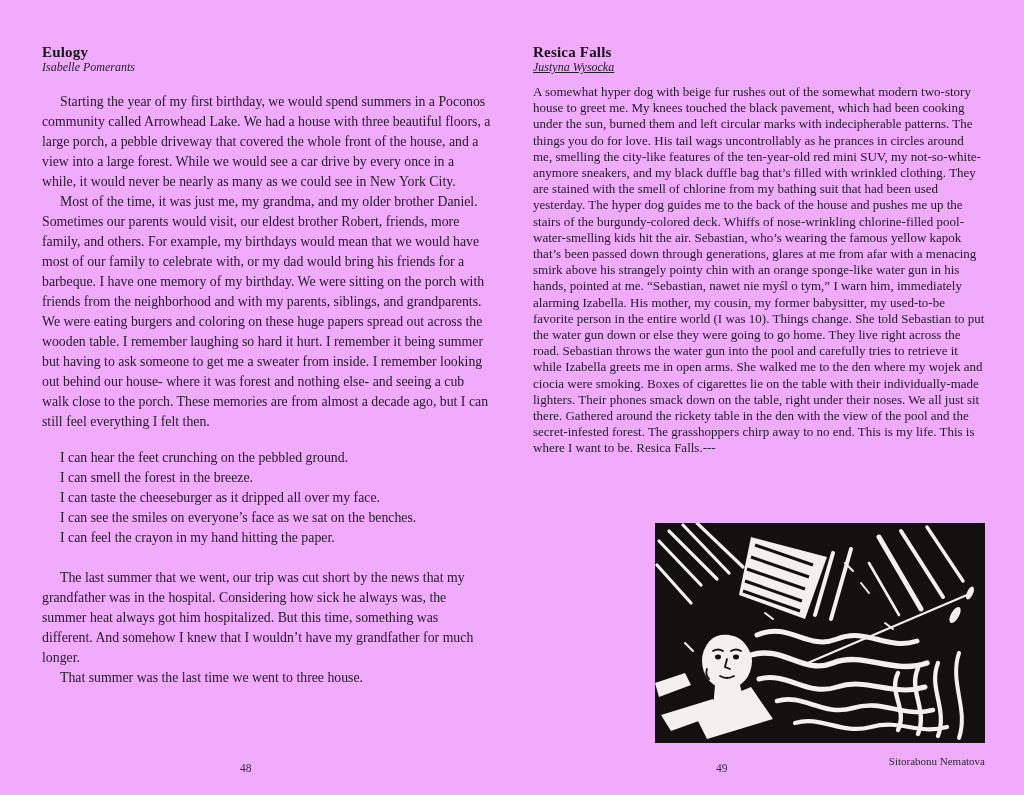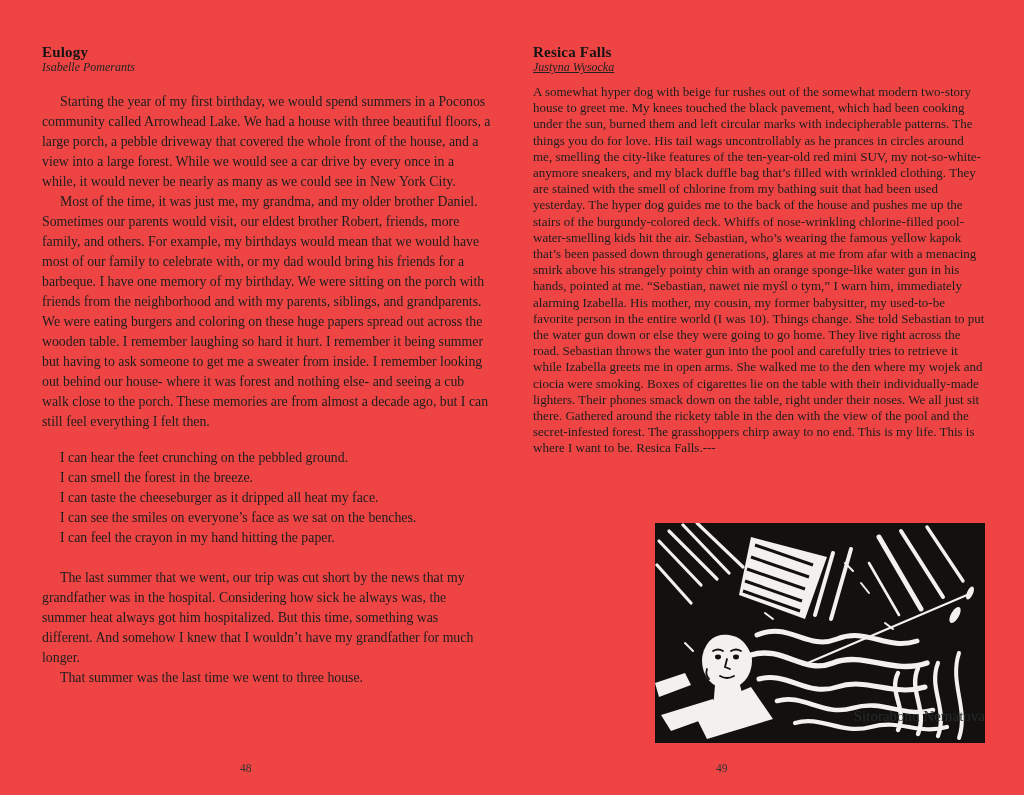--- a/index.html
+++ b/index.html
@@ -1,20 +1,20 @@
 <!DOCTYPE html>
 <html><head>
 <meta charset="utf-8">
 <style>
   html, body { margin: 0; padding: 0; background: #ffffff; }
   .spread {
     position: relative;
     width: 1024px;
     height: 795px;
-    background: #ef4444;
+    background: #f0abfc;
     font-family: "Liberation Serif", serif;
     color: #1d1d1d;
     overflow: hidden;
   }
   .col { position: absolute; top: 44px; }
   .col-left  { left: 42px;  width: 449px; }
   .col-right { left: 533px; width: 452px; }
   .story-title {
     font-weight: bold;
     font-size: 15px;
@@ -44,25 +44,25 @@
 
   .illustration-frame {
     position: absolute;
     left: 655px; top: 523px;
     width: 330px; height: 220px;
   }
   .illustration-frame svg { display: block; }
 
   .illustration-credit {
     position: absolute;
-    top: 708px;
+    top: 755px;
     left: 745px;
     width: 240px;
     text-align: right;
-    font-size: 15px;
+    font-size: 11px;
     color: #2a2a2a;
   }
   .page-number {
     position: absolute;
     top: 762px;
     font-size: 11.5px;
     color: #333;
   }
   .page-number-left  { left: 240px; }
   .page-number-right { left: 716px; }
@@ -76,21 +76,21 @@
     <div class="story-title">Eulogy</div>
     <div class="story-author">Isabelle Pomerants</div>
     <div class="body-left">
       <div>
           <p>Starting the year of my first birthday, we would spend summers in a Poconos community called Arrowhead Lake. We had a house with three beautiful floors, a large porch, a pebble driveway that covered the whole front of the house, and a view into a large forest. While we would see a car drive by every once in a while, it would never be nearly as many as we could see in New York City.</p>
           <p>Most of the time, it was just me, my grandma, and my older brother Daniel. Sometimes our parents would visit, our eldest brother Robert, friends, more family, and others. For example, my birthdays would mean that we would have most of our family to celebrate with, or my dad would bring his friends for a barbeque. I have one memory of my birthday. We were sitting on the porch with friends from the neighborhood and with my parents, siblings, and grandparents. We were eating burgers and coloring on these huge papers spread out across the wooden table. I remember laughing so hard it hurt. I remember it being summer but having to ask someone to get me a sweater from inside. I remember looking out behind our house- where it was forest and nothing else- and seeing a cub walk close to the porch. These memories are from almost a decade ago, but I can still feel everything I felt then.</p>
         </div>
       <div class="sense-list">
           <div>I can hear the feet crunching on the pebbled ground.</div>
           <div>I can smell the forest in the breeze.</div>
-          <div>I can taste the cheeseburger as it dripped all heat my face.</div>
+          <div>I can taste the cheeseburger as it dripped all over my face.</div>
           <div>I can see the smiles on everyone’s face as we sat on the benches.</div>
           <div>I can feel the crayon in my hand hitting the paper.</div>
         </div>
       <div class="closing-paras">
           <p>The last summer that we went, our trip was cut short by the news that my grandfather was in the hospital. Considering how sick he always was, the summer heat always got him hospitalized. But this time, something was different. And somehow I knew that I wouldn’t have my grandfather for much longer.</p>
           <p>That summer was the last time we went to three house.</p>
         </div>
     </div>
   </div>
 

